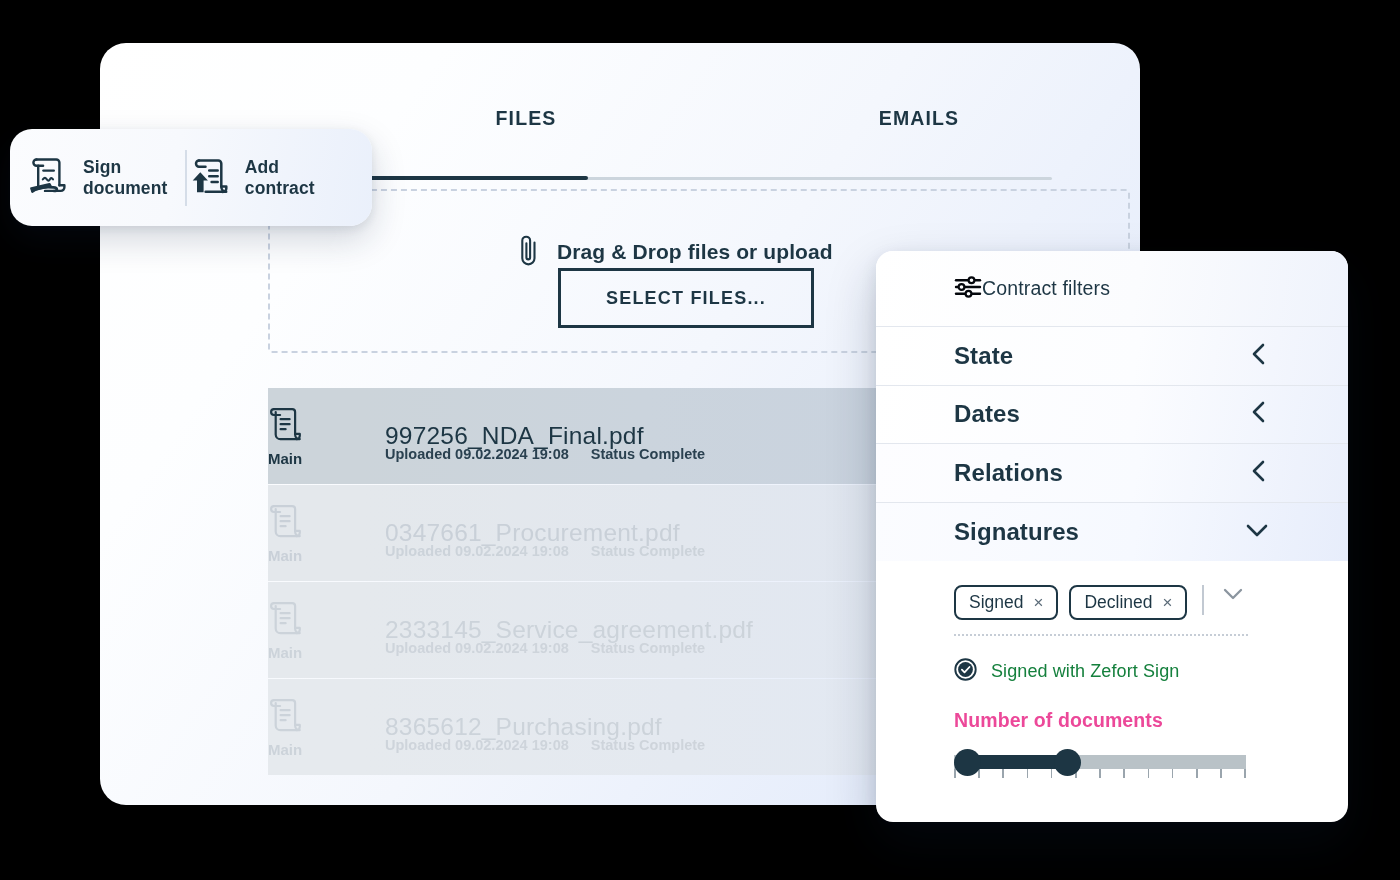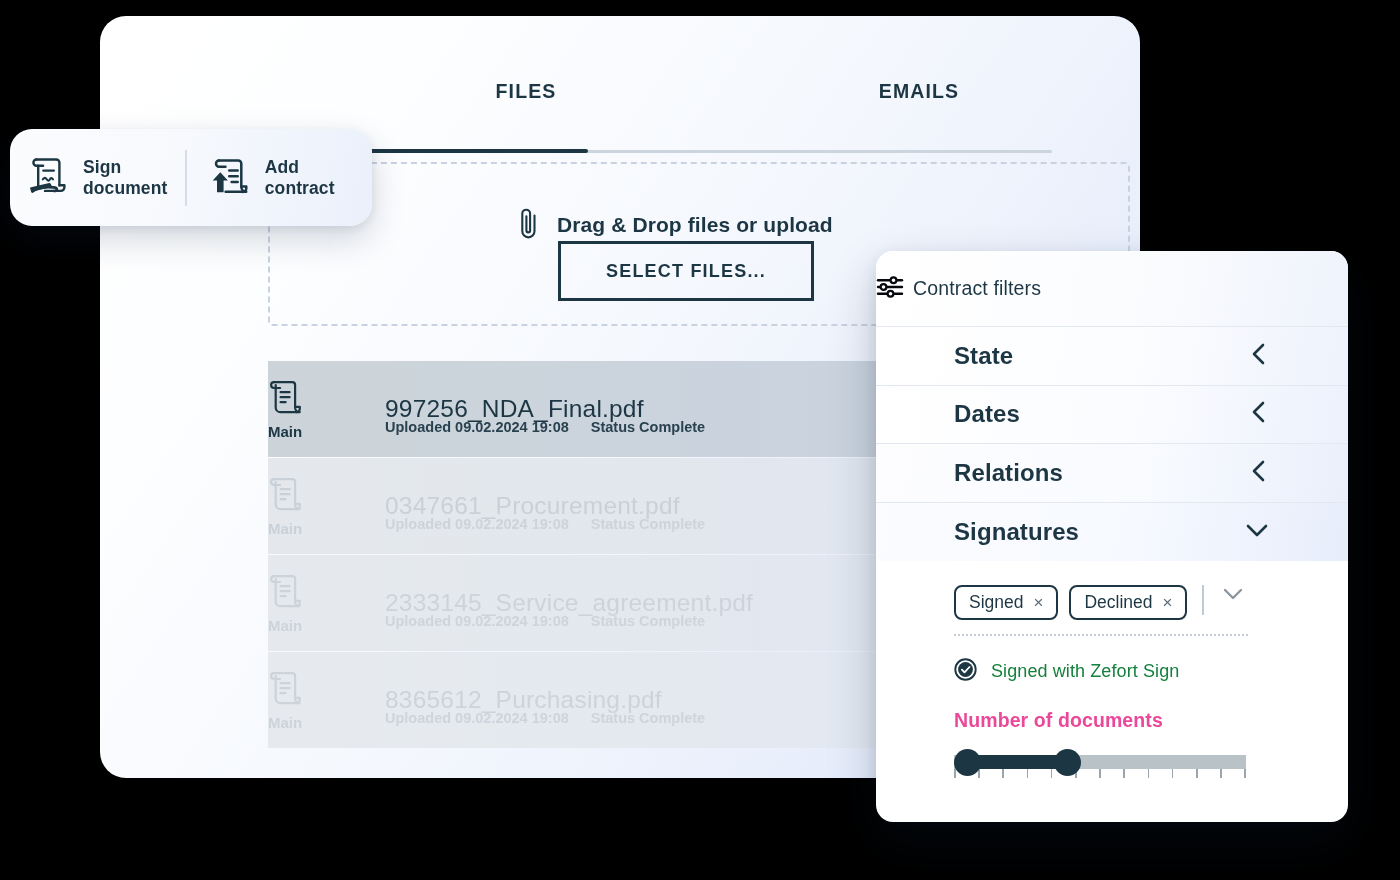--- a/index.html
+++ b/index.html
@@ -16,21 +16,21 @@
     position: relative;
     width: 1400px;
     height: 880px;
     background: #000000;
   }
 
   
   #main-card {
     position: absolute;
     left: 100px;
-    top: 16px;
+    top: 43px;
     width: 1040px;
     height: 762px;
     border-radius: 26px;
     background: linear-gradient(125deg, #ffffff 0%, #fdfeff 22%, #f4f7fd 52%, #e6edfb 82%, #dfe8fa 100%);
     overflow: hidden;
   }
 
   
   #tabs {
     position: absolute;
@@ -214,21 +214,21 @@
     align-items: center;
   }
   .action-btn {
     display: flex;
     align-items: center;
     gap: 12px;
     cursor: pointer;
     height: 100%;
   }
   .action-btn.a1 { padding-left: 17px; width: 176px; }
-  .action-btn.a2 { padding-left: 20px; width: 186px; }
+  .action-btn.a2 { width: 186px; }
   #actions-divider {
     width: 1.5px;
     height: 56px;
     background: #d5dde8;
     flex: 0 0 auto;
   }
   .action-label {
     font-size: 17.5px;
     font-weight: 800;
     line-height: 1.17;
@@ -245,21 +245,22 @@
     height: 571px;
     border-radius: 17px;
     background: #ffffff;
     box-shadow: 0 22px 50px rgba(15,30,55,0.22), 0 5px 16px rgba(15,30,55,0.10);
     overflow: hidden;
   }
   #filters-header {
     height: 76px;
     display: flex;
     align-items: center;
-    gap: 9px;
+    padding-left: 78px;
+    gap: 0;
     background: linear-gradient(100deg,#ffffff 0%, #fbfcfe 55%, #eff3fc 100%);
     border-bottom: 1px solid #e3e7ee;
   }
   #filters-header .ft {
     font-size: 19.5px;
     color: #1d3644;
     font-weight: 400;
     letter-spacing: 0.15px;
   }
   .filter-row {

